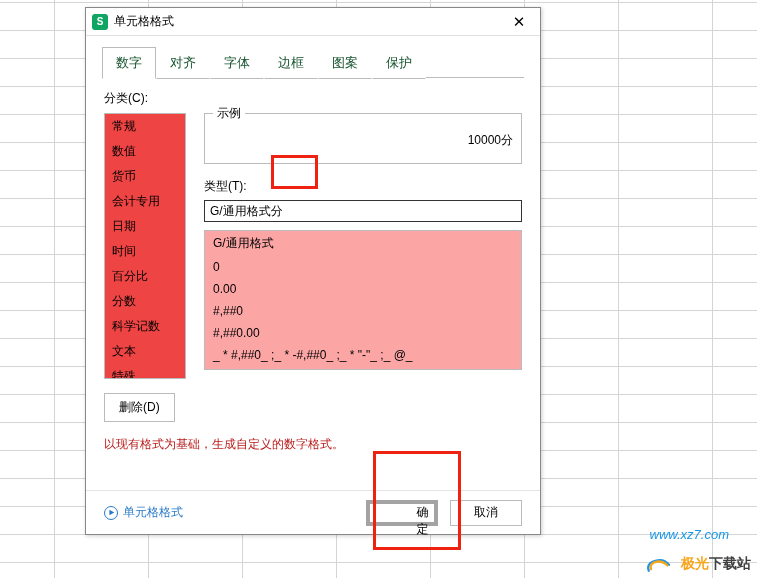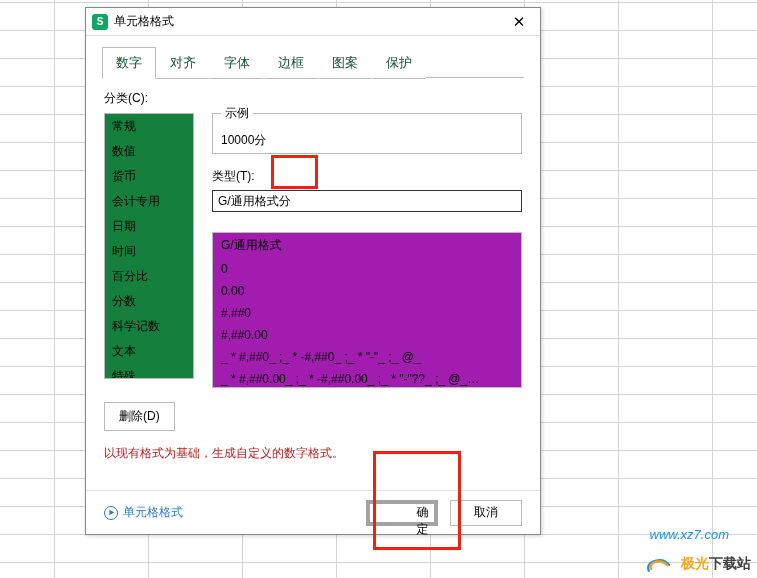--- a/index.html
+++ b/index.html
@@ -96,39 +96,40 @@
   }
   .category-label { margin-bottom: 6px; }
   
   .columns {
     display: flex;
     gap: 18px;
   }
   
   
   .cat-list {
-    width: 90px;
+    width: 82px;
     border: 1px solid #bbb;
     height: 266px;
     overflow-y: auto;
-    background: #15803d;
+    background: #ef4444;
   }
   .cat-item {
     padding: 4px 7px;
     cursor: pointer;
     font-size: 12px;
   }
   
   .right-pane { flex: 1; }
   
   .example-box {
     border: 1px solid #bbb;
-    padding: 4px 8px 4px 8px;
+    padding: 4px 8px 14px 8px;
     margin-bottom: 14px;
     position: relative;
+    text-align: right;
   }
   .example-legend {
     position: absolute;
     top: -9px;
     left: 8px;
     background: #fff;
     padding: 0 4px;
     font-size: 12px;
   }
   .example-value {
@@ -143,25 +144,25 @@
   .type-input {
     width: 100%;
     border: 1px solid #333;
     padding: 3px 5px;
     font-size: 12px;
     font-family: inherit;
     outline: none;
   }
   
   .format-list {
-    margin-top: 20px;
-    border: 1px solid #bbb;
-    height: 156px;
+    margin-top: 8px;
+    border: 1px solid #bbb;
+    height: 140px;
     overflow-y: scroll;
-    background: #a21caf;
+    background: #fca5a5;
   }
   .format-item {
     padding: 4px 8px;
     cursor: pointer;
     font-size: 12px;
     white-space: nowrap;
   }
   
   .delete-row {
     margin-top: 14px;

